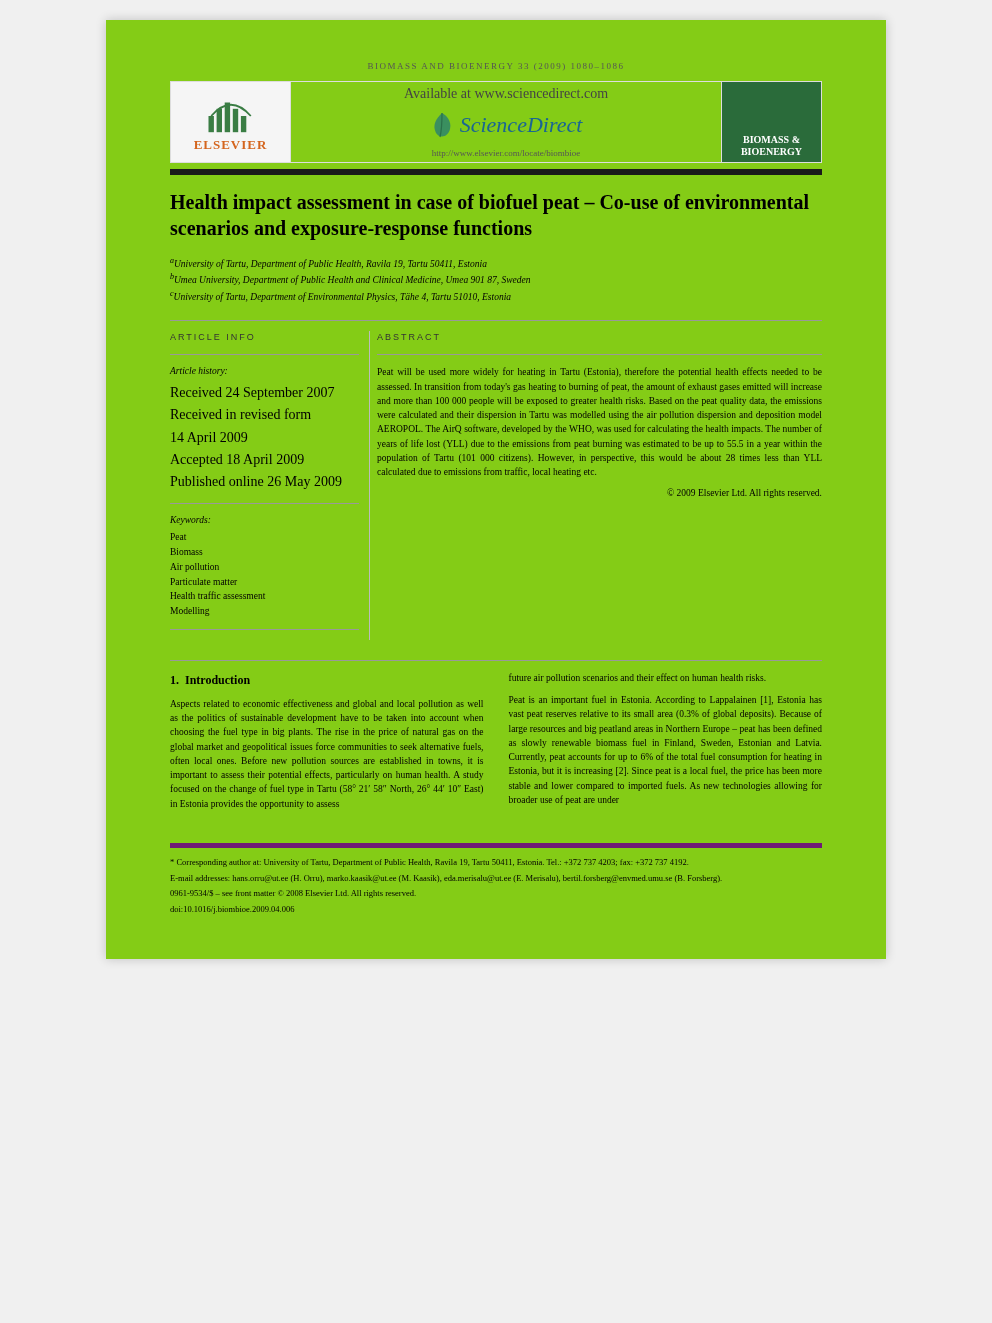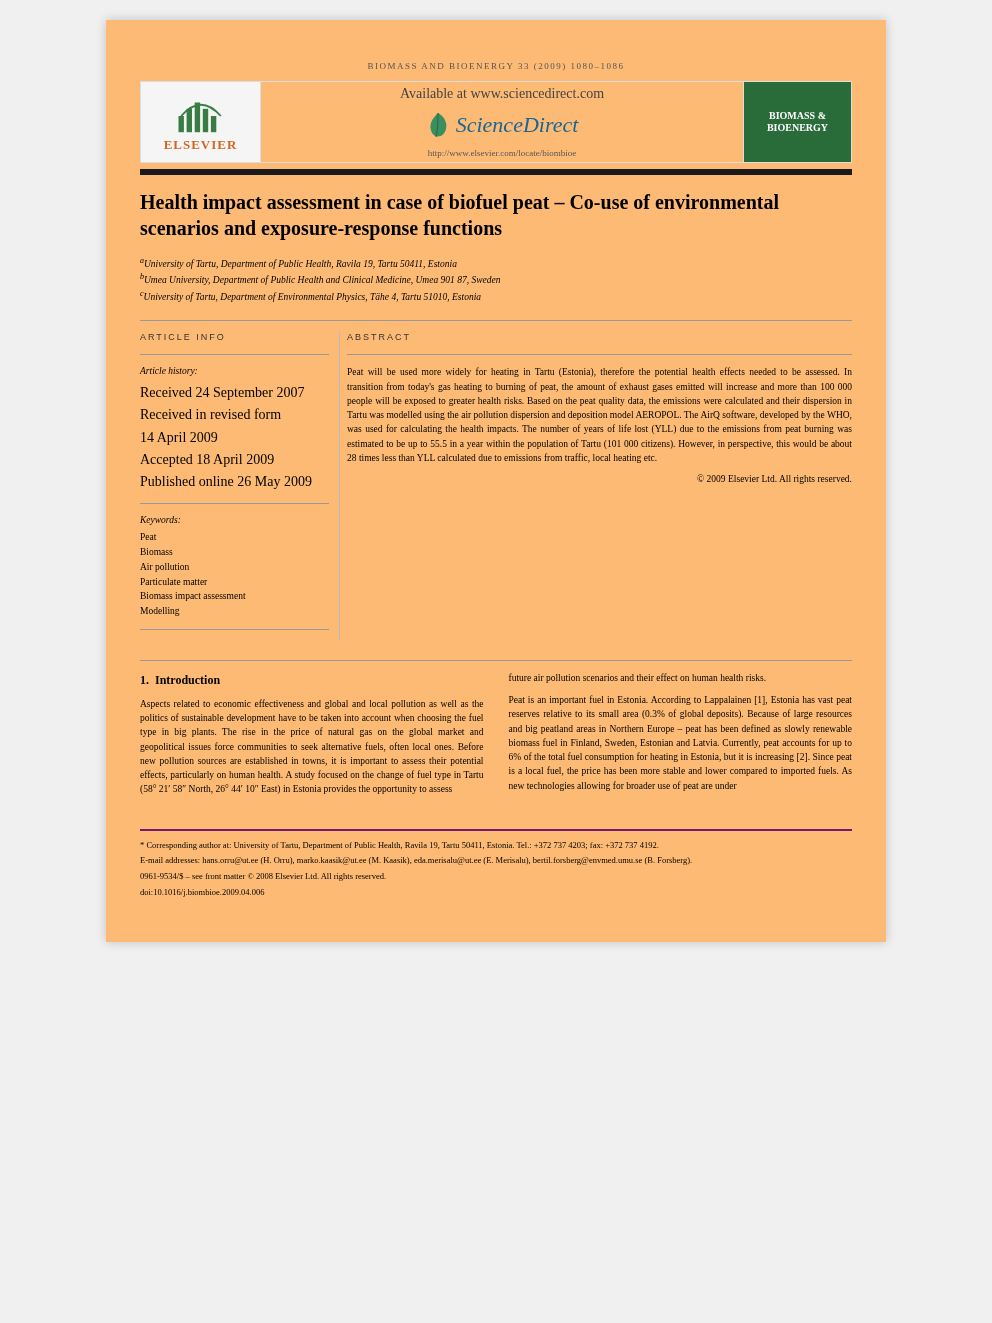--- a/index.html
+++ b/index.html
@@ -5,22 +5,22 @@
     * { margin: 0; padding: 0; box-sizing: border-box; }
     body {
       background: #f0f0f0;
       font-family: 'Times New Roman', Times, serif;
       display: flex;
       justify-content: center;
       padding: 20px;
     }
     .page {
       width: 780px;
-      background: #fdba74;
-      padding: 40px 34px;
+      background: #84cc16;
+      padding: 40px 64px;
       box-shadow: 0 0 10px rgba(0,0,0,0.2);
       font-size: 10.5px;
       line-height: 1.45;
       color: #000;
     }
     
     .journal-header {
       text-align: center;
       font-size: 9px;
       color: #555;
@@ -79,28 +79,28 @@
       color: #1a6693;
       font-weight: normal;
       font-style: italic;
     }
     .sd-url {
       font-size: 9px;
       color: #555;
       margin-top: 2px;
     }
     .bioenergy-logo {
-      width: 108px;
+      width: 100px;
       height: 80px;
       background: #2a6b3a;
       border-left: 1px solid #ddd;
       display: flex;
       flex-direction: column;
       align-items: center;
-      justify-content: center;
+      justify-content: flex-end;
       color: white;
       font-size: 8px;
       font-weight: bold;
       text-align: center;
       padding: 4px;
       position: relative;
       overflow: hidden;
     }
     .bioenergy-logo .logo-title {
       font-size: 10px;
@@ -219,21 +219,21 @@
     }
     .body-para {
       margin-bottom: 8px;
       font-size: 9.5px;
       text-align: justify;
       line-height: 1.5;
     }
     
     .page-footer {
       margin-top: 24px;
-      border-top: 2px solid #701a75;
+      border-top: 5px solid #701a75;
       padding-top: 8px;
       font-size: 8.5px;
       line-height: 1.5;
     }
     .footer-note {
       margin-bottom: 3px;
     }
     sup { font-size: 75%; vertical-align: super; }
   </style>
 </head>
@@ -301,21 +301,21 @@
         <div class="history-item">Accepted 18 April 2009</div>
         <div class="history-item">Published online 26 May 2009</div>
       </div>
       <hr class="divider">
       <div class="keywords">
         <h4>Keywords:</h4>
         <div class="keyword-item">Peat</div>
         <div class="keyword-item">Biomass</div>
         <div class="keyword-item">Air pollution</div>
         <div class="keyword-item">Particulate matter</div>
-        <div class="keyword-item">Biomass impact assessment</div>
+        <div class="keyword-item">Health traffic assessment</div>
         <div class="keyword-item">Modelling</div>
       </div>
       <hr class="divider">
     </div>
     <div class="right-col">
       <div class="section-label">ABSTRACT</div>
       <hr class="divider">
       <div class="abstract-text">
         <p>Peat will be used more widely for heating in Tartu (Estonia), therefore the potential health effects needed to be assessed. In transition from today's gas heating to burning of peat, the amount of exhaust gases emitted will increase and more than 100 000 people will be exposed to greater health risks. Based on the peat quality data, the emissions were calculated and their dispersion in Tartu was modelled using the air pollution dispersion and deposition model AEROPOL. The AirQ software, developed by the WHO, was used for calculating the health impacts. The number of years of life lost (YLL) due to the emissions from peat burning was estimated to be up to 55.5 in a year within the population of Tartu (101 000 citizens). However, in perspective, this would be about 28 times less than YLL calculated due to emissions from traffic, local heating etc.</p>
       </div>

